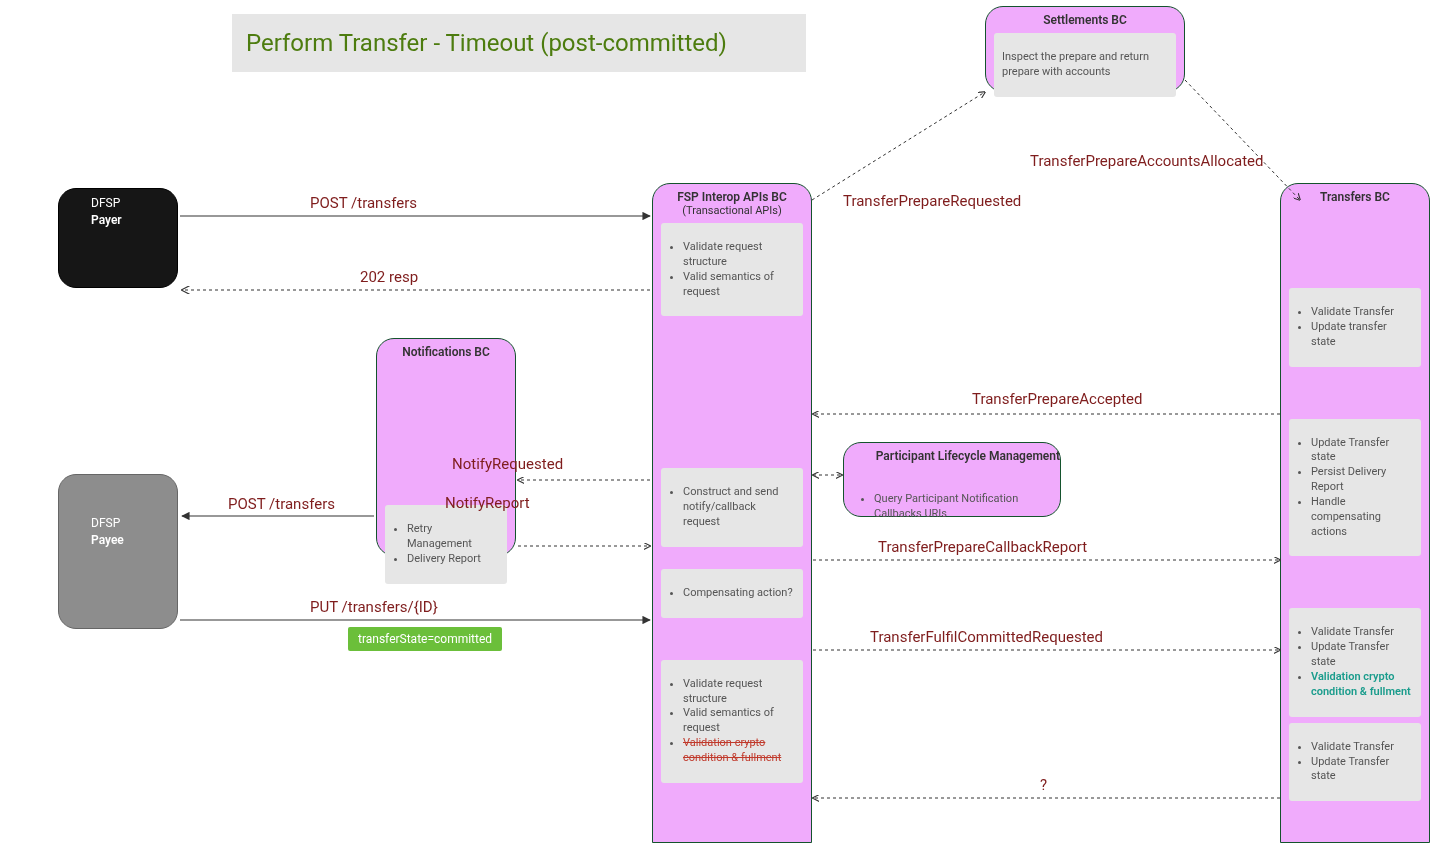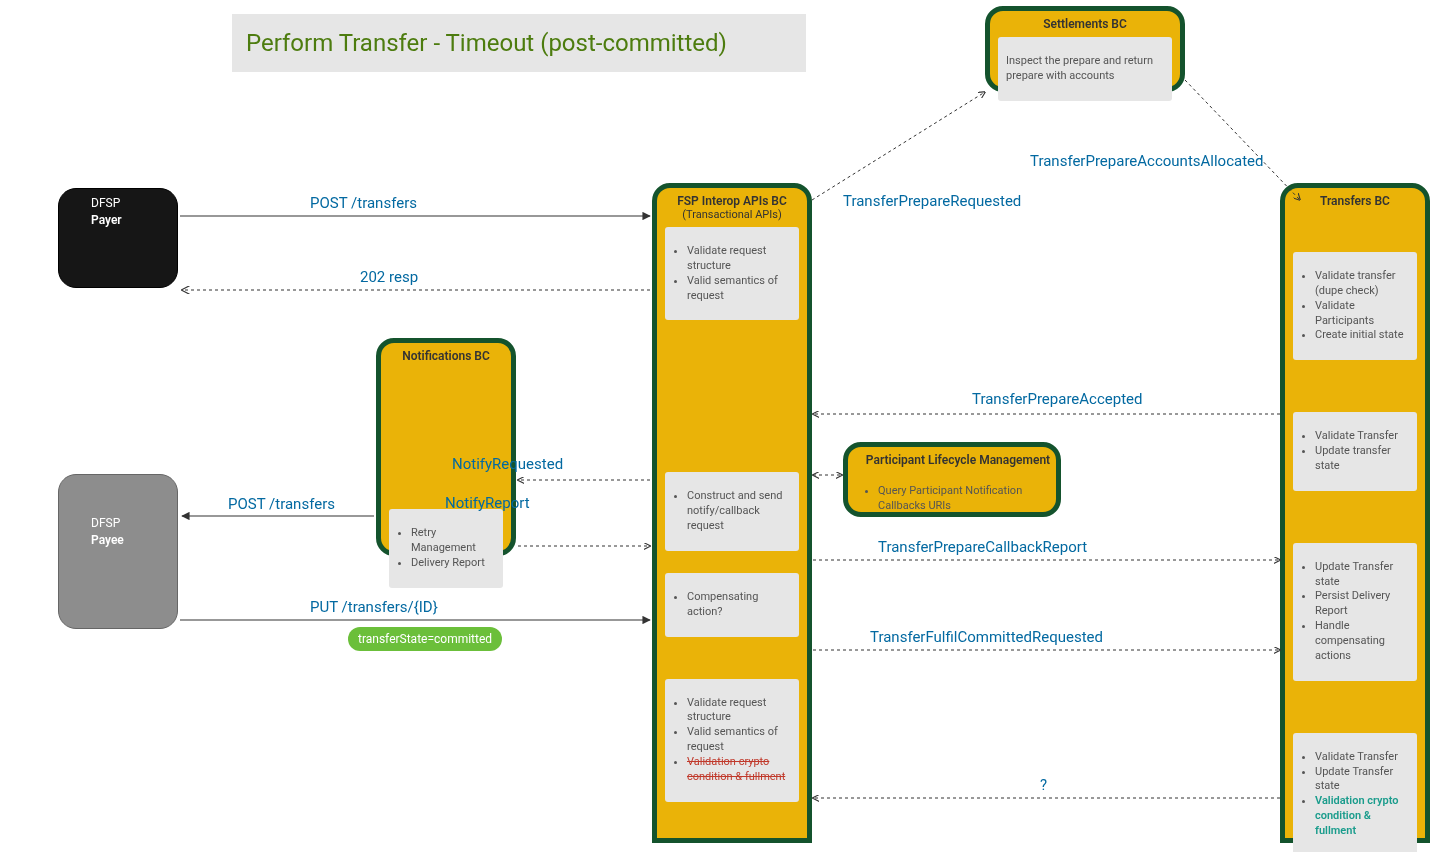--- a/index.html
+++ b/index.html
@@ -30,22 +30,22 @@
     color: #4d7c0f;
     margin-left: 34px;
   }
   
   .box {
     position: absolute;
     border-radius: 18px;
     box-sizing: border-box;
   }
   .box.yellow {
-    background: #eab308;
-    border: 5px solid #14532d;
+    background: #f0abfc;
+    border: 1px solid #14532d;
   }
   .box.black {
     background: #161616;
     border: 1px solid #000;
   }
   .box.grey {
     background: #8d8d8d;
     border: 1px solid #666;
   }
   .box .hdr {
@@ -75,33 +75,33 @@
   }
   .note li { margin: 0; }
   .red-strike { color: #c0392b; text-decoration: line-through; }
   .teal-bold { color: #1a9c8c; font-weight: 600; }
   .green-badge {
     position: absolute;
     background: #6bbf3a;
     color: #fff;
     font-size: 12px;
     padding: 5px 10px;
-    border-radius: 12px;
+    border-radius: 2px;
   }
   svg.arrows {
     position: absolute;
     left: 0; top: 0;
     width: 1447px;
     height: 852px;
     pointer-events: none;
   }
   .label {
     position: absolute;
     font-size: 15px;
-    color: #0369a1;
+    color: #7f1d1d;
     white-space: nowrap;
   }
   .dfsp-label {
     color: #fff;
     font-size: 12px;
     line-height: 1.4;
     padding: 6px 0 0 20px;
     margin-left: 12px;
   }
   .dfsp-label .line2 { font-weight: 600; }
@@ -168,38 +168,31 @@
     <div class="note">
       <ul>
         <li>Validate request structure</li>
         <li>Valid semantics of request</li>
         <li><span class="red-strike">Validation crypto condition &amp; fullment</span></li>
       </ul>
     </div>
   </div>
 
   <div class="box yellow" style="left:843px; top:442px; width:218px; height:75px">
-    <div class="hdr" style="text-align:center; padding-left:12px">Participant Lifecycle Management</div>
-    <div class="note" style="background:transparent; margin-top:0">
+    <div class="hdr" style="text-align:right; padding-left:12px">Participant Lifecycle Management</div>
+    <div class="note" style="background:transparent; margin-top:12px">
       <ul>
         <li>Query Participant Notification Callbacks URIs</li>
       </ul>
     </div>
   </div>
 
   <div class="box yellow" style="left:1280px; top:183px; width:150px; height:660px; border-radius:18px 18px 0 0">
     <div class="hdr">Transfers BC</div>
     <div style="height:38px"></div>
-    <div class="note">
-      <ul>
-        <li>Validate transfer (dupe check)</li>
-        <li>Validate Participants</li>
-        <li>Create initial state</li>
-      </ul>
-    </div>
     <div style="height:40px"></div>
     <div class="note">
       <ul>
         <li>Validate Transfer</li>
         <li>Update transfer state</li>
       </ul>
     </div>
     <div style="height:40px"></div>
     <div class="note">
       <ul>

